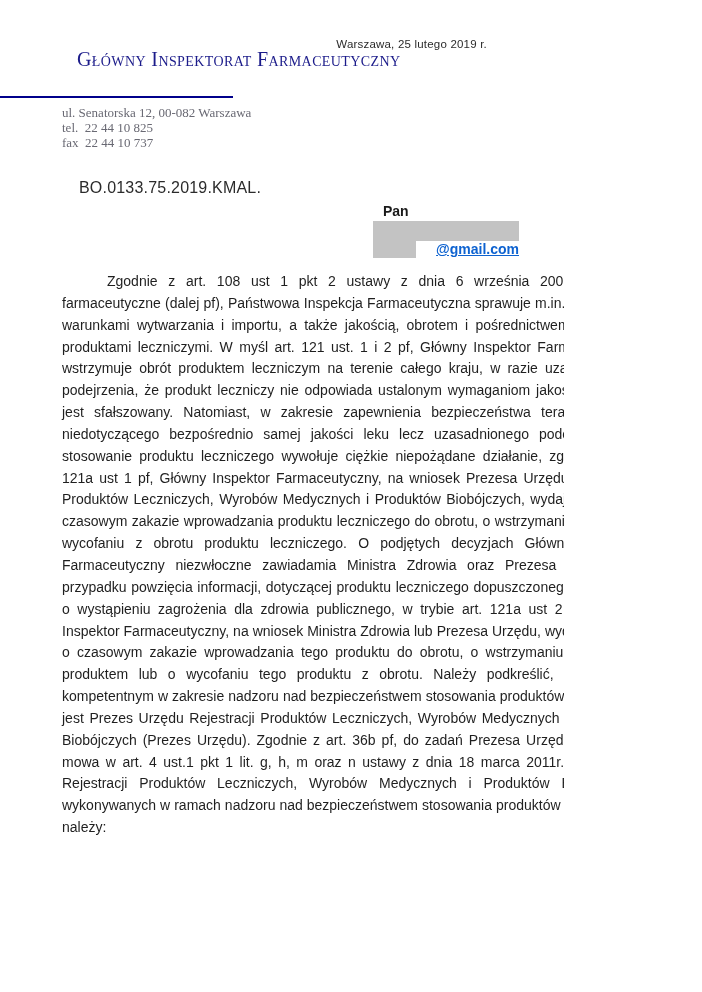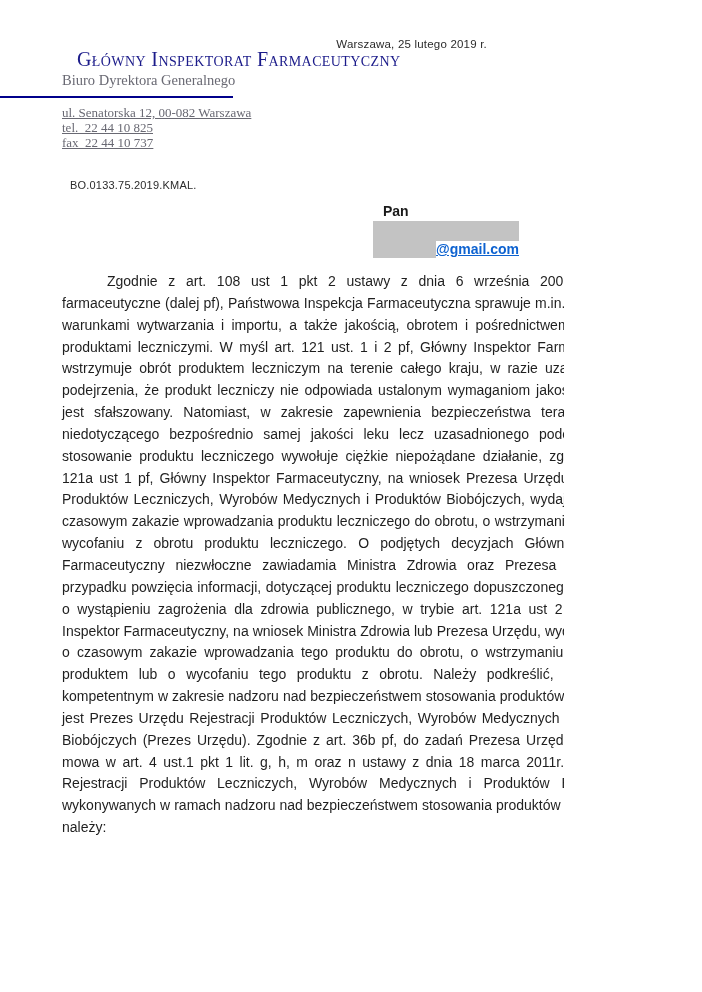--- a/index.html
+++ b/index.html
@@ -55,28 +55,28 @@
   }
   .address-block {
     position: absolute;
     left: 62px;
     top: 106px;
     font-family: "Liberation Serif", "DejaVu Serif", serif;
     font-size: 13px;
     line-height: 14.8px;
     color: #696973;
   }
-  .address-block div { white-space: pre; text-decoration: underline; }
+  .address-block div { white-space: pre; }
 
   
   .ref-number {
     position: absolute;
-    left: 70px;
+    left: 79px;
     top: 179px;
-    font-size: 11px;
+    font-size: 16px;
     letter-spacing: 0.2px;
     color: #2b2b2b;
   }
 
   
   .recipient {
     position: absolute;
     left: 373px;
     top: 203px;
     width: 146px;
@@ -103,20 +103,21 @@
     height: 17px;
     background: #c3c3c3;
   }
   .email-link {
     font-size: 14px;
     font-weight: bold;
     color: #0d62d0;
     text-decoration: underline;
     line-height: 17px;
     white-space: nowrap;
+    padding-left: 20px;
   }
 
   
   .body-text {
     position: absolute;
     left: 62px;
     top: 271px;
     width: 578px;
   }
   .body-text p {
@@ -130,21 +131,20 @@
 </style>
 </head>
 <body>
 
 <div class="page">
 
   <div class="date-line">Warszawa, 25 lutego 2019 r.</div>
 
   <div class="org-name">Główny Inspektorat Farmaceutyczny</div>
 
-  <div class="org-dept">Biuro Dyrektora Generalnego</div>
 
   <div class="navy-rule"></div>
 
   <div class="address-block">
     <div>ul. Senatorska 12, 00-082 Warszawa</div>
     <div>tel.  22 44 10 825</div>
     <div>fax  22 44 10 737</div>
   </div>
 
   <div class="ref-number">BO.0133.75.2019.KMAL.</div>

